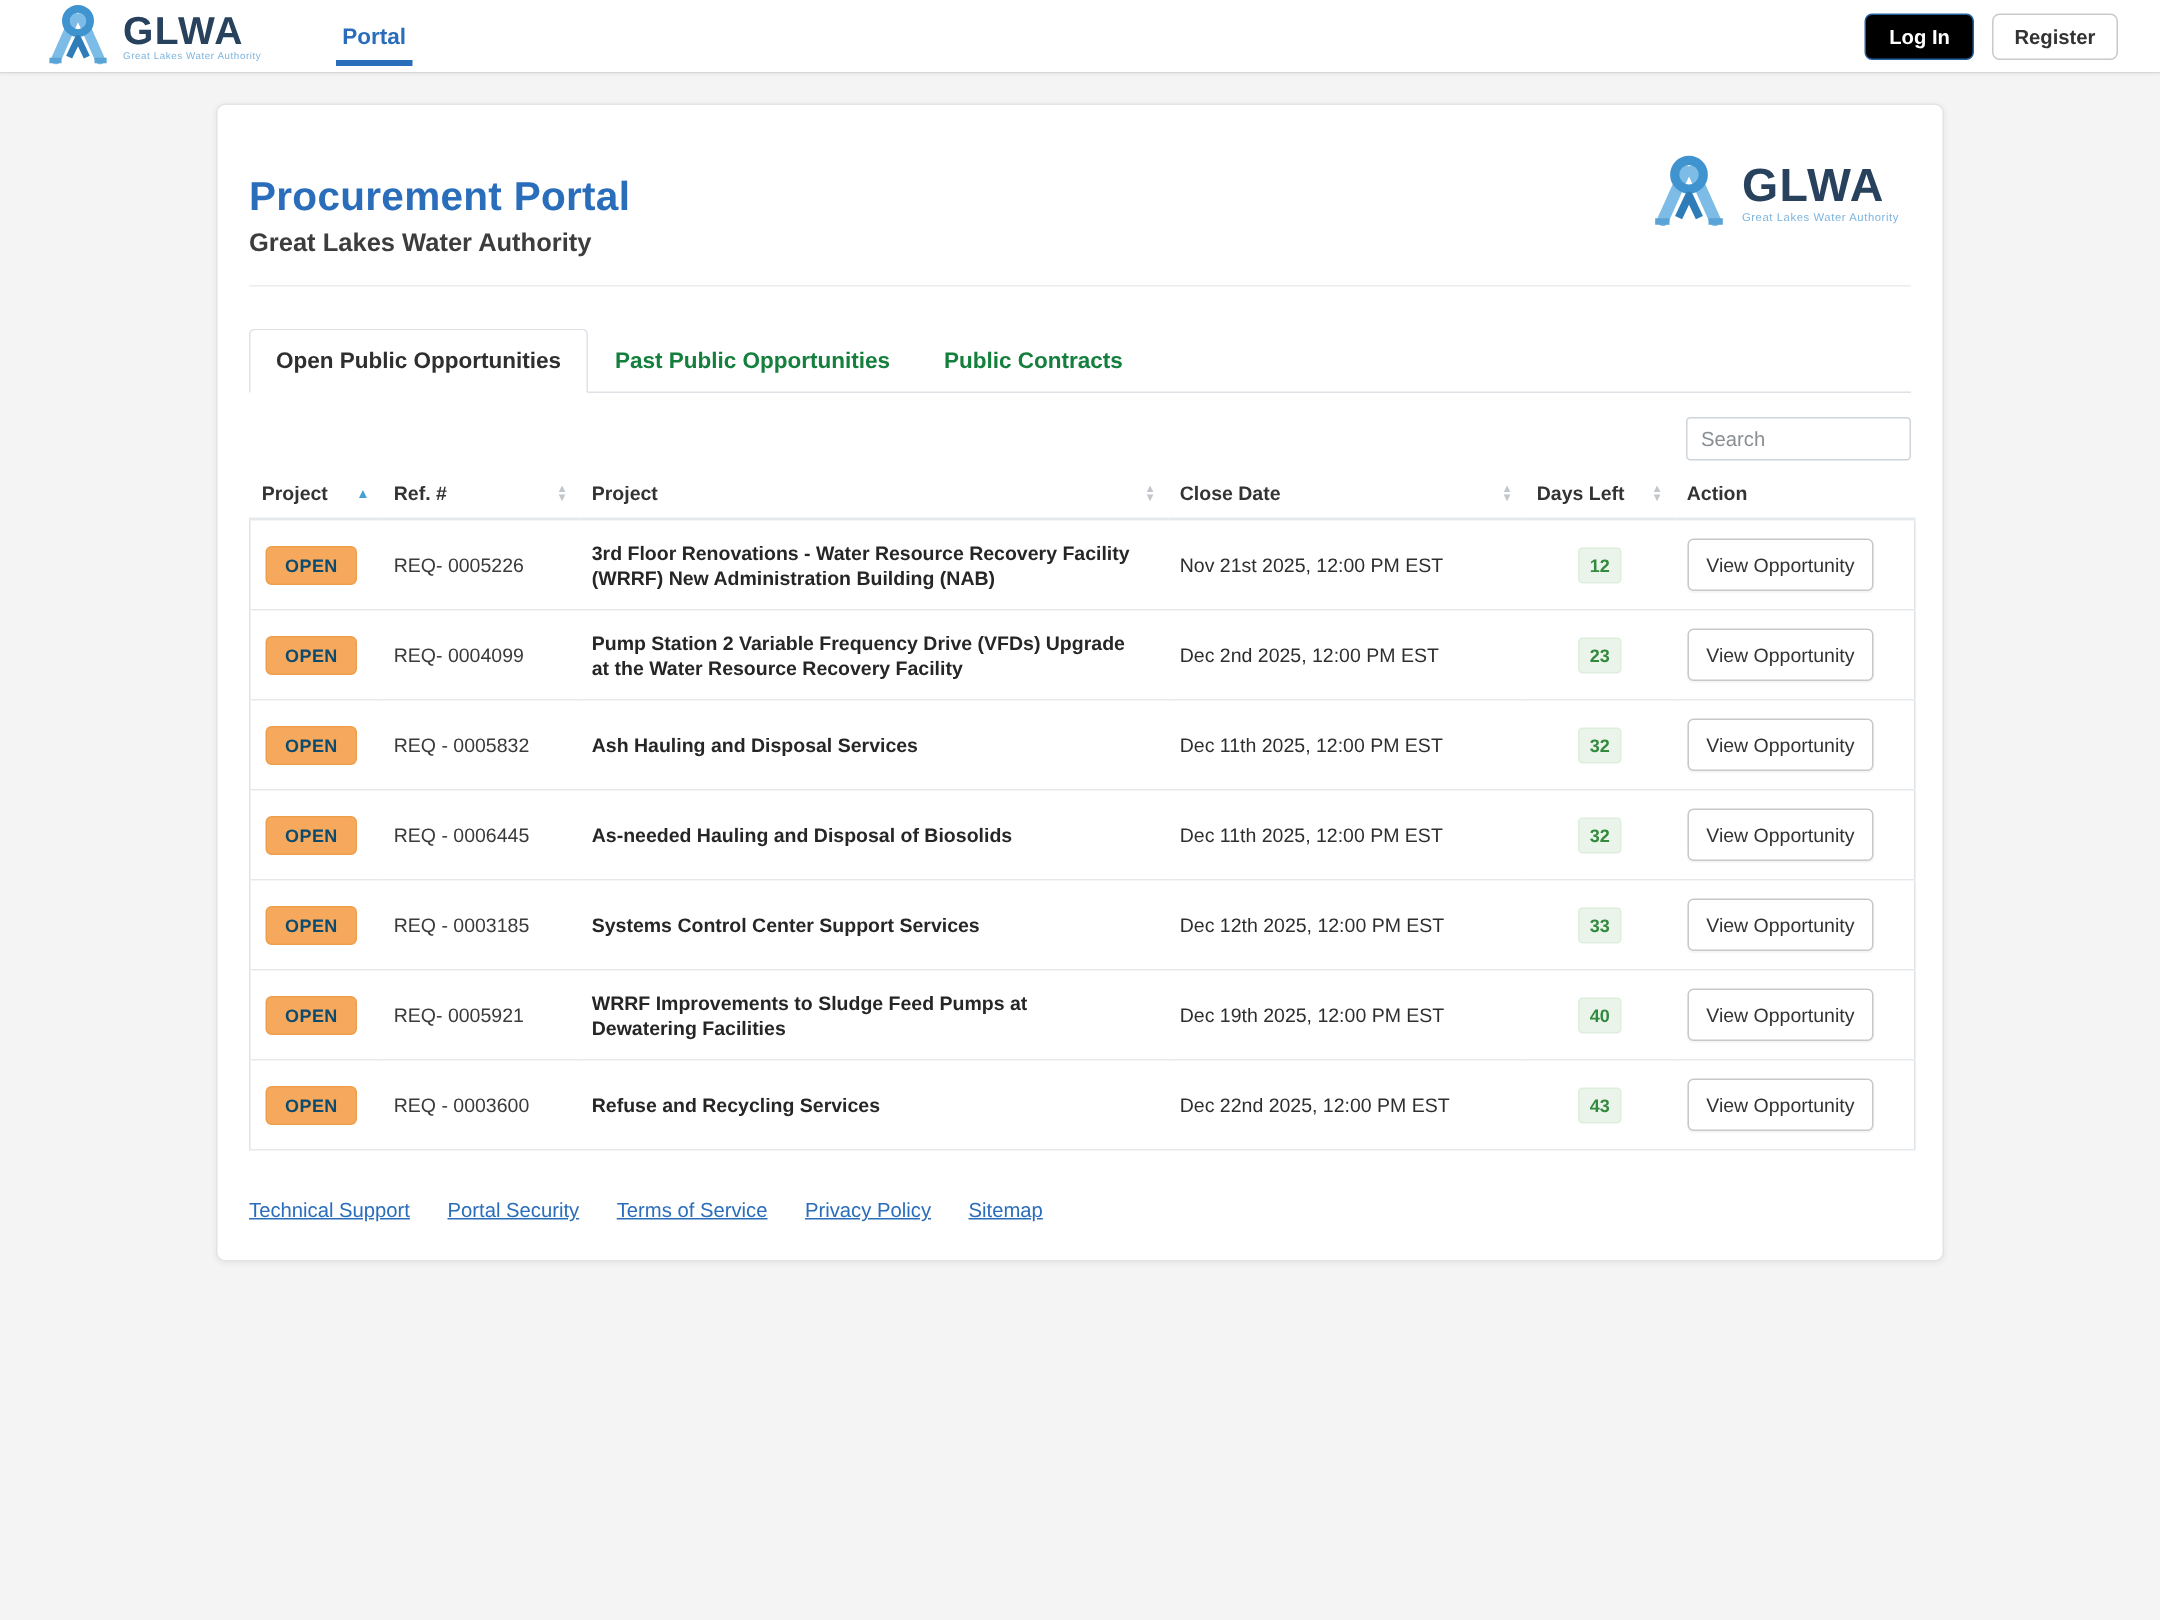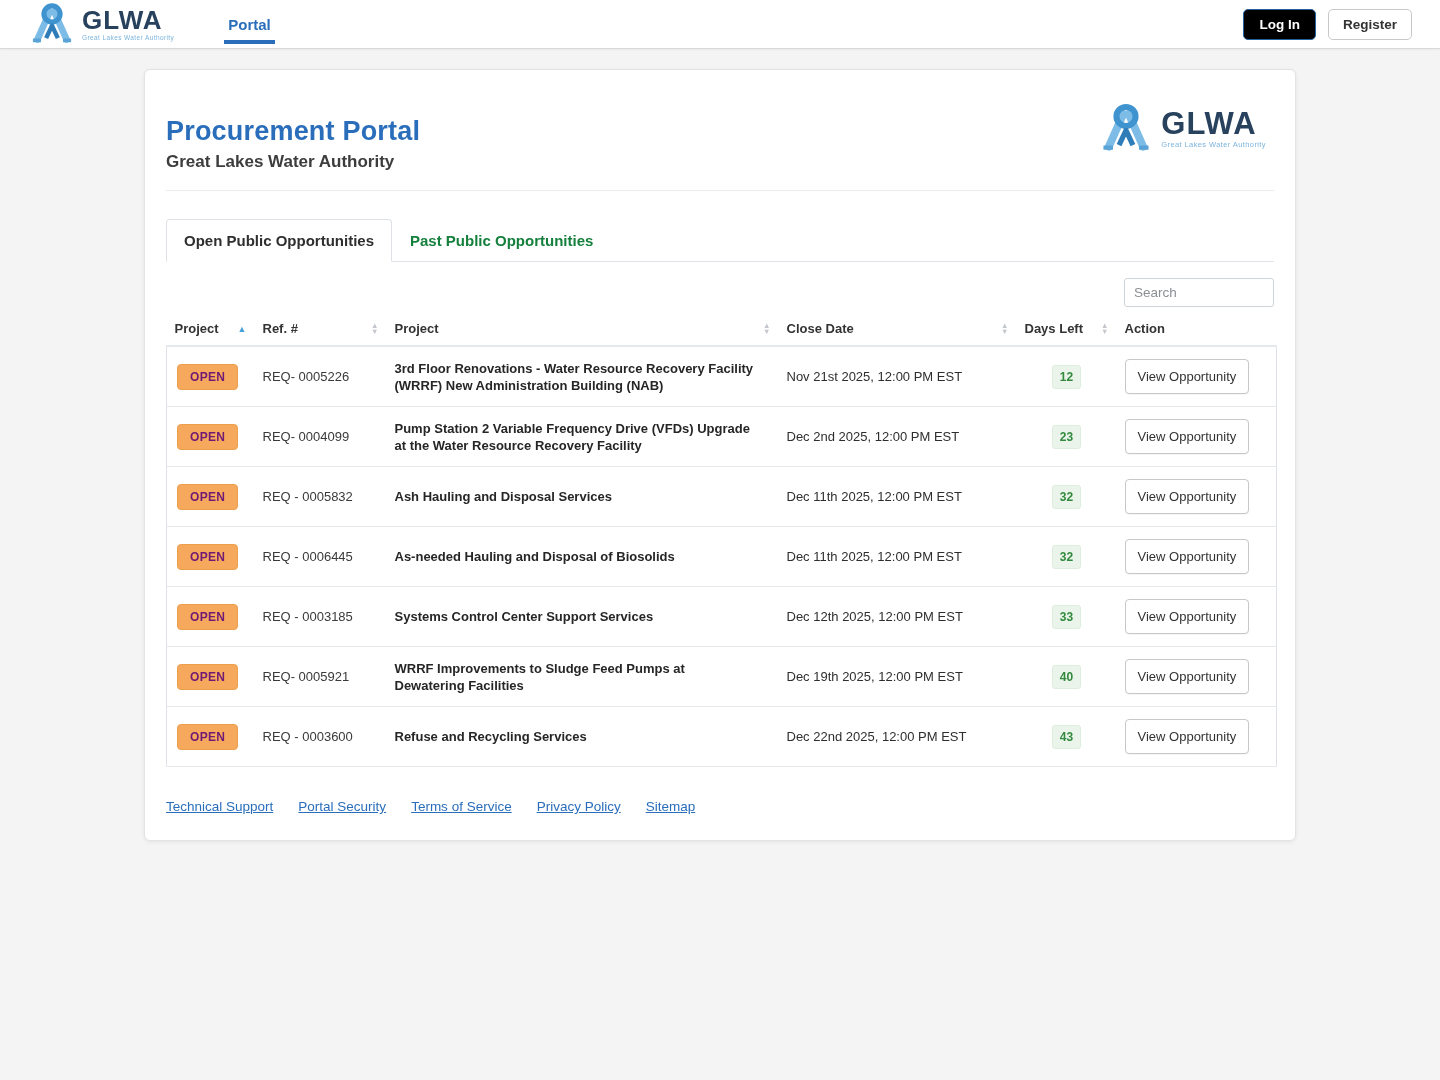--- a/index.html
+++ b/index.html
@@ -104,21 +104,21 @@
   .sort-both { display:inline-flex; flex-direction:column; color:#c3c7cb; font-size:7.5px; line-height:0.8; margin-left:6px; }
   tbody { border:1px solid #dee2e6; }
   tbody td {
     padding:12px 8px; font-size:13px; vertical-align:middle;
     border-bottom:1px solid #e6e9ec;
   }
   td.col-status { padding-left:10px; }
   .badge-open {
     display:inline-block;
     background:#f6a95c; border:1px solid #eda04b;
-    color:#701a75; font-weight:bold; font-size:12px;
+    color:#0c4a6e; font-weight:bold; font-size:12px;
     padding:5px 12px; border-radius:4px; letter-spacing:0.3px;
   }
   .col-ref { color:#3a3a3a; }
   .col-project { font-weight:bold; color:#262626; line-height:17px; padding-right:20px; }
   .col-date { color:#2e2e2e; }
   .col-days { text-align:center; }
   .badge-days {
     display:inline-block;
     background:#eaf4ea; border:1px solid #ddeedd;
     color:#338a3e; font-weight:bold; font-size:12px;
@@ -185,20 +185,21 @@
         <span class="brand-tagline">Great Lakes Water Authority</span>
       </span>
     </div>
   </div>
 
   <hr class="header-rule">
 
   <div class="tabs">
     <a class="tab active">Open Public Opportunities</a>
     <a class="tab">Past Public Opportunities</a>
+    <a class="tab">Public Contracts</a>
   </div>
 
   <div class="search-row">
     <input class="search-input" type="text" placeholder="Search" style="">
   </div>
 
   <table>
     <colgroup>
       <col class="c-status">
         <col class="c-ref">

